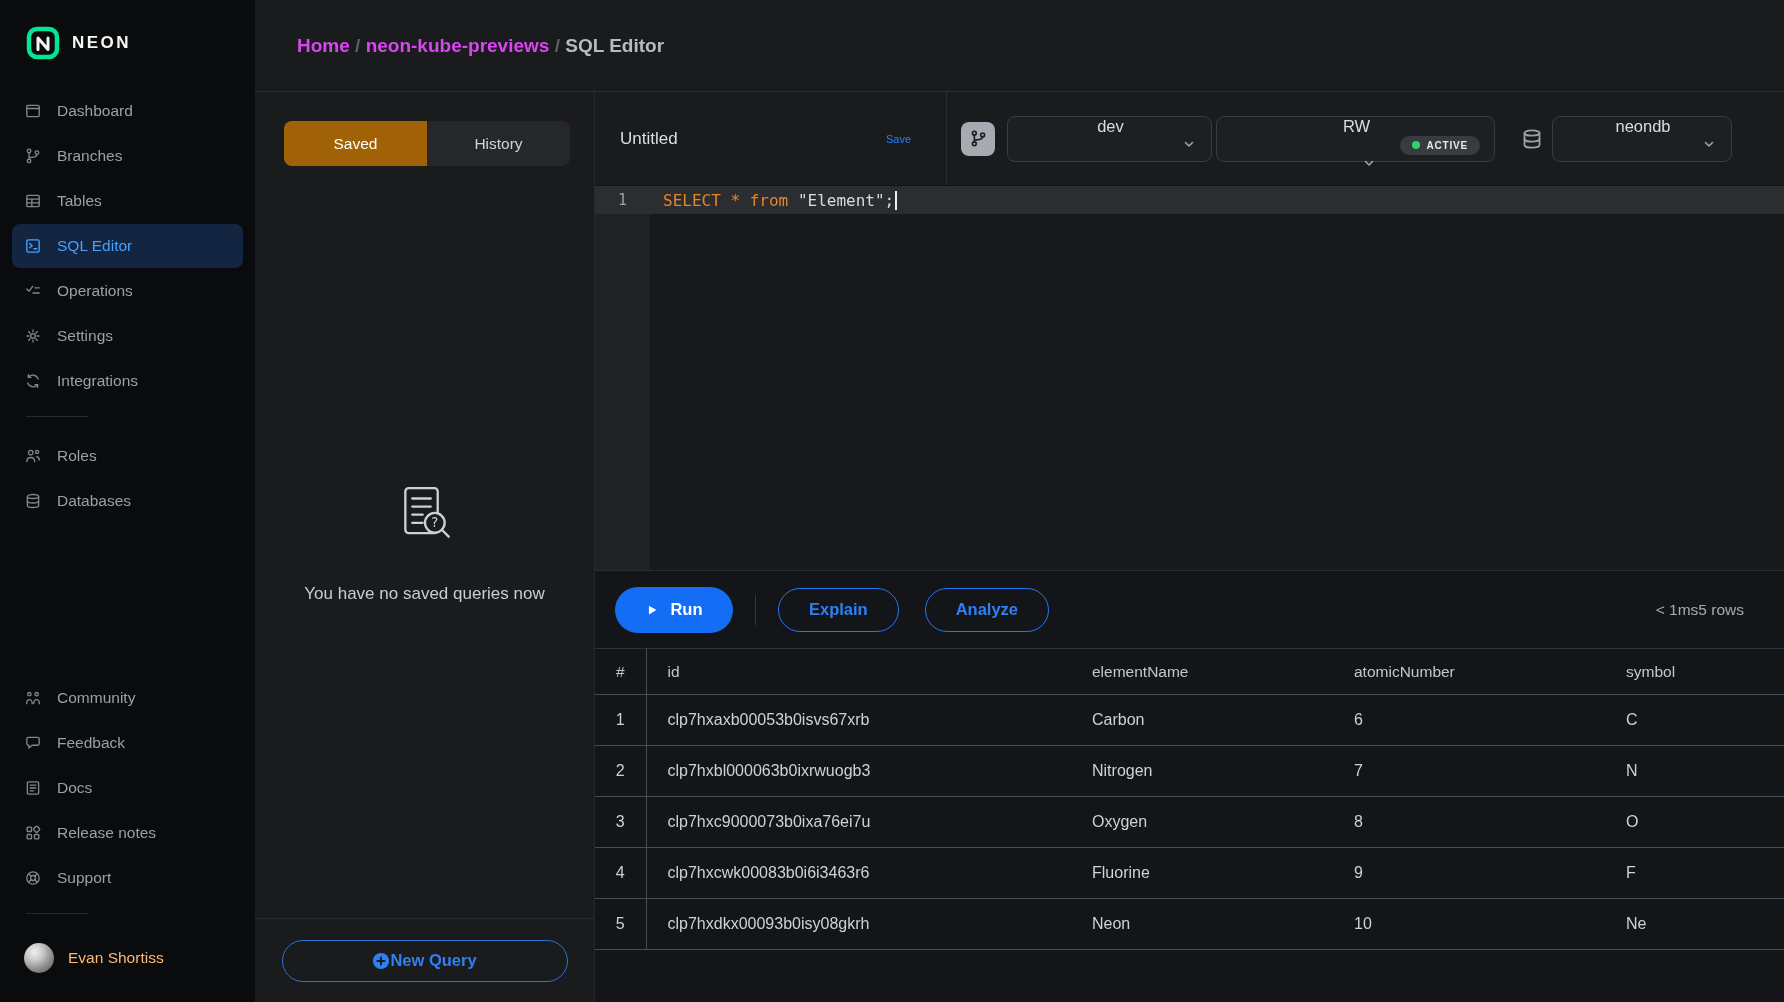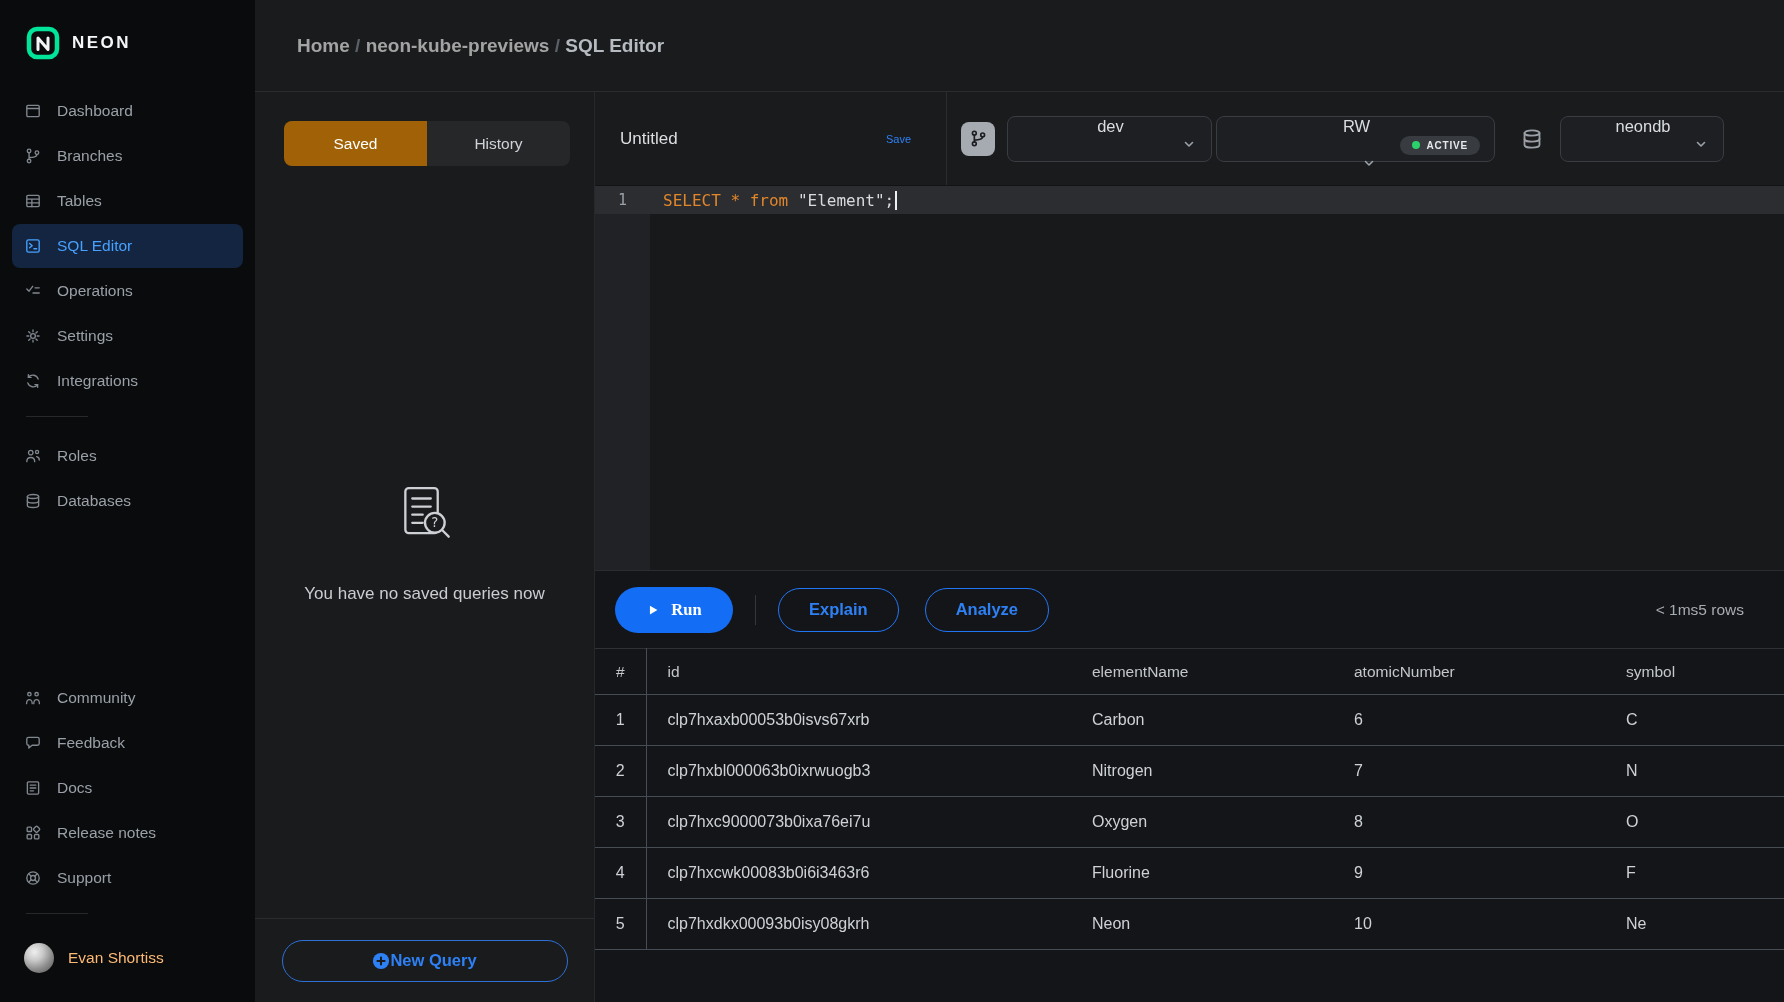--- a/index.html
+++ b/index.html
@@ -23,21 +23,21 @@
   .side-spacer { flex:1 1 auto; }
   .user-row { display:flex; align-items:center; gap:14px; margin:10px 12px 22px 12px; padding:0 12px; height:44px; }
   .avatar { width:30px; height:30px; border-radius:50%; flex:0 0 30px;
             background:radial-gradient(circle at 35% 30%, #efefef 0%, #c9c9c9 30%, #8e8e8e 60%, #4f4f4f 100%); }
   .user-name { color:#fdba74; font-size:15.5px; }
 
   
   .main { flex:1; display:flex; flex-direction:column; min-width:0; }
   .breadcrumb-bar { height:92px; background:#1a1b1d; border-bottom:1px solid #2a2c30;
                     display:flex; align-items:center; padding-left:42px; }
-  .crumb { color:#a3a3a3; font-weight:700; font-size:19px; cursor:pointer; }
+  .crumb { color:#d946ef; font-weight:700; font-size:19px; cursor:pointer; }
   .crumb.last { color:#b6bbc1; cursor:default; }
   .crumb-sep { color:#5c6168; font-weight:700; font-size:19px; white-space:pre; }
 
   .content { flex:1; display:flex; min-height:0; }
 
   
   .saved-panel { width:340px; flex:0 0 340px; background:#1a1b1d; border-right:1px solid #26282c;
                  display:flex; flex-direction:column; }
   .segmented { margin:29px 0 0 29px; width:286px; height:45px; display:flex; border-radius:8px;
                overflow:hidden; background:#262729; }
@@ -64,21 +64,21 @@
   .selectors { flex:1; display:flex; align-items:center; padding:0 19px 0 14px; gap:0; }
   .branch-chip { width:34px; height:34px; border-radius:8px; background:#a6abb1; color:#1d1e21;
                  display:flex; align-items:center; justify-content:center; flex:0 0 34px; }
   .branch-chip svg { width:19px; height:19px; }
   .select { height:46px; background:#1d1f22; border:1px solid #393c41; border-radius:8px;
             display:flex; align-items:center; padding:0 14px 0 16px; font-size:16.5px; color:#dadde0; cursor:pointer;flex-direction:column; }
   .select .chev { margin-left:auto; color:#9ca2a9; width:16px; height:16px; }
   .chev svg { width:16px; height:16px; display:block; }
   .sel-branch { width:205px; margin-left:12px; }
   .sel-compute { width:279px; margin-left:4px; }
-  .sel-db { width:164px; margin-left:16px; }
+  .sel-db { width:180px; margin-left:8px; }
   .db-cylinder { margin-left:25px; color:#9aa0a6; width:24px; height:24px; }
   .db-cylinder svg { width:24px; height:24px; }
   .active-badge { margin-left:auto; display:flex; align-items:center; gap:7px; background:#383b3f;
                   border-radius:11px; padding:4px 12px; }
   .active-dot { width:8px; height:8px; border-radius:50%; background:#2bd36a; }
   .active-label { font-size:10px; font-weight:700; letter-spacing:0.8px; color:#e6e8eb; }
   .sel-compute .chev { margin-left:24px; }
 
   
   .editor { height:384px; flex:0 0 384px; position:relative; background:#18191b; cursor:text; }
@@ -89,21 +89,21 @@
   .code-text { padding-left:13px; white-space:pre; color:#d8dadd; }
   .tok-keyword { color:#e2862a; }
   .tok-plain { color:#d8dadd; }
   .cursor { display:inline-block; width:2px; height:19px; background:#eceff1; vertical-align:text-bottom; margin-left:1px; }
 
   
   .action-bar { height:78px; flex:0 0 78px; display:flex; align-items:center; padding:0 40px 0 20px;
                 border-top:1px solid #2a2c30; background:#141518; }
   .run-btn { width:118px; height:46px; border:none; border-radius:23px; background:#146ef5; color:#ffffff;
              font-size:16.5px; font-weight:700; display:flex; align-items:center; justify-content:center;
-             gap:11px; cursor:pointer; font-family:Liberation Serif, serif; }
+             gap:11px; cursor:pointer; font-family:Liberation Sans, sans-serif; }
   .run-btn svg { width:14px; height:14px; }
   .vdiv { width:1px; height:30px; background:#33363b; margin:0 22px; }
   .ghost-btn { height:44px; padding:0 30px; border:1px solid #2276f5; border-radius:22px; background:transparent;
                color:#2e80f5; font-size:16.5px; font-weight:700; cursor:pointer; font-family:inherit; }
   .ghost-btn + .ghost-btn { margin-left:26px; }
   .stats { margin-left:auto; display:flex; color:#a7acb2; font-size:15.5px; }
 
   
   .results { flex:1; overflow:hidden; }
   table.grid { width:100%; border-collapse:collapse; table-layout:fixed; }

